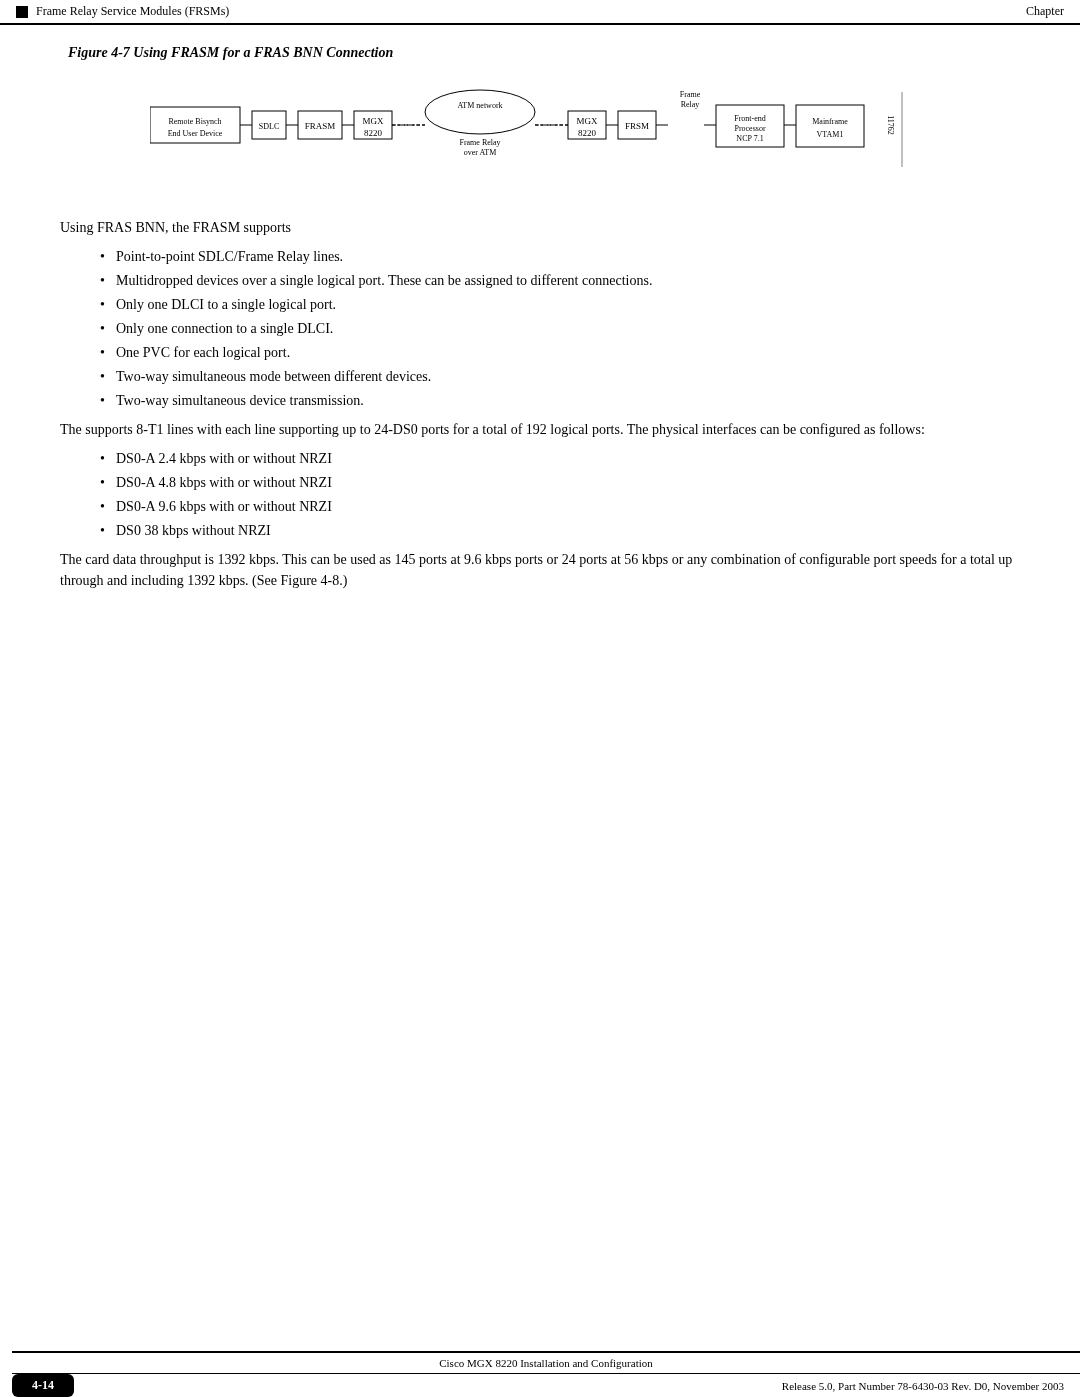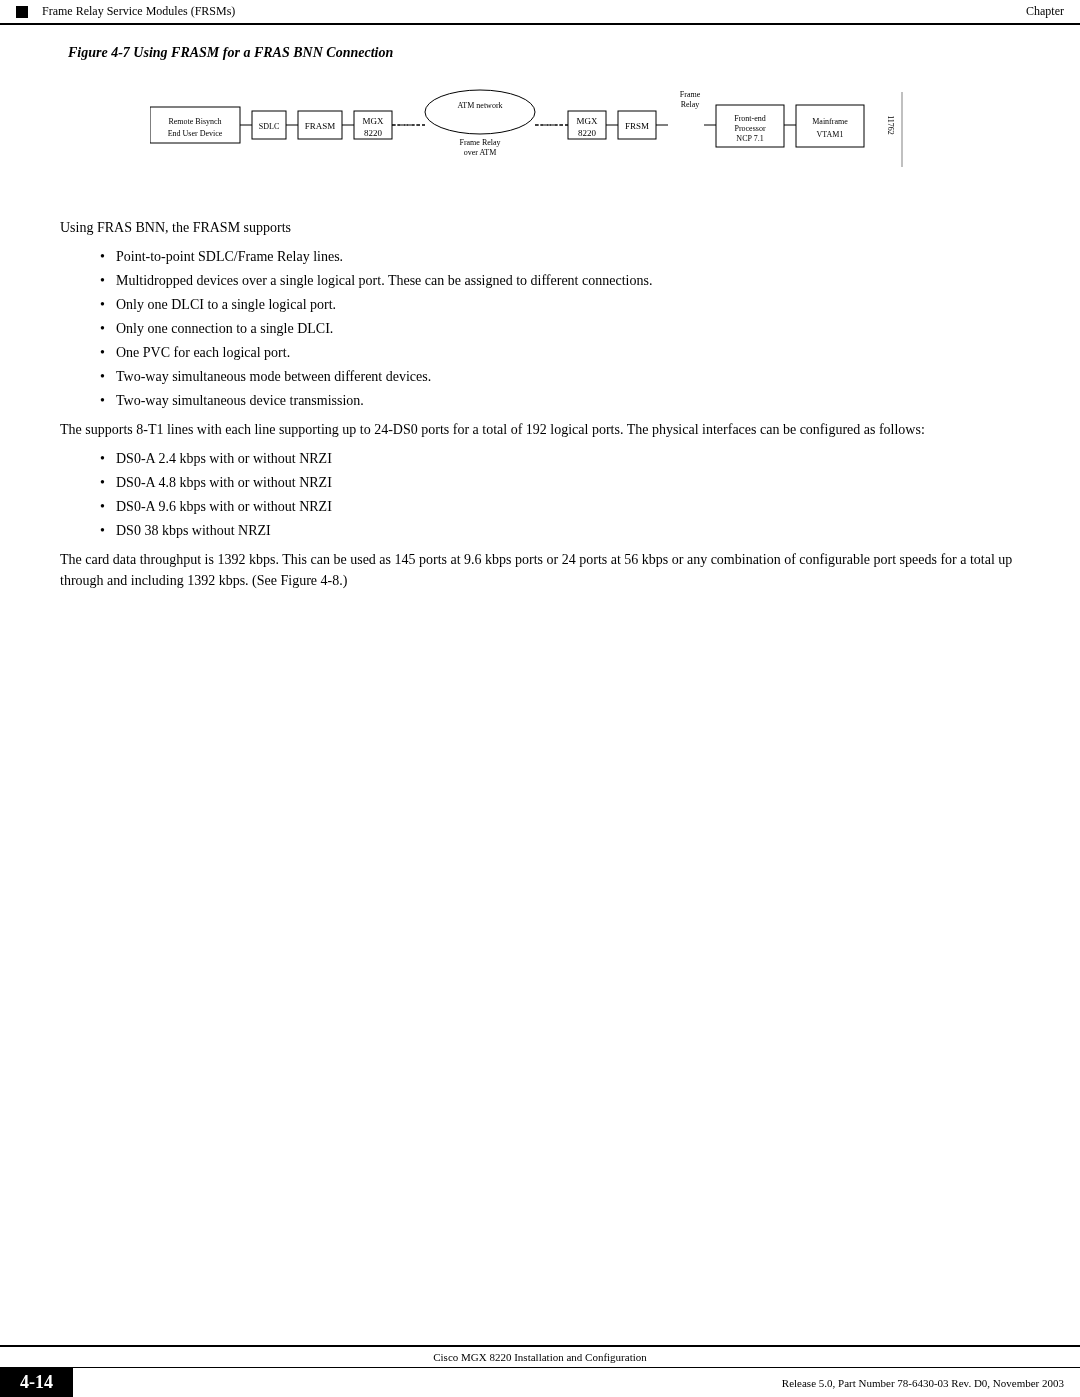--- a/index.html
+++ b/index.html
@@ -18,21 +18,21 @@
       display: flex;
       justify-content: flex-end;
       align-items: center;
       border-bottom: 2px solid #000;
       padding: 4px 16px;
       font-size: 12px;
     }
     .top-bar-left {
       display: flex;
       align-items: center;
-      gap: 14px;
+      gap: 8px;
       margin-right: auto;
     }
     .top-bar-icon {
       width: 12px;
       height: 12px;
       background: #000;
       display: inline-block;
     }
 
     
@@ -84,43 +84,44 @@
     .bullet-list li::before {
       content: '•';
       position: absolute;
       left: 0;
     }
 
     
     .bottom-bar {
       position: absolute;
       bottom: 0;
-      left: 0;
+      left: 12px;
       right: 0;
       border-top: 2px solid #000;
     }
     .bottom-bar-top {
       display: flex;
       justify-content: center;
       padding: 4px 16px;
       font-size: 11px;
       border-bottom: 1px solid #000;
     }
     .bottom-bar-bottom {
       display: flex;
       align-items: stretch;
     }
     .page-number-box {
       background: #000;
       color: #fff;
       font-weight: bold;
-      font-size: 18px;
+      font-size: 12px;
       padding: 4px 20px;
       display: flex;
       align-items: center;
+      border-radius: 6px;
     }
     .release-info {
       padding: 4px 16px;
       font-size: 11px;
       display: flex;
       align-items: center;
       margin-left: auto;
     }
   </style>
 </head>

